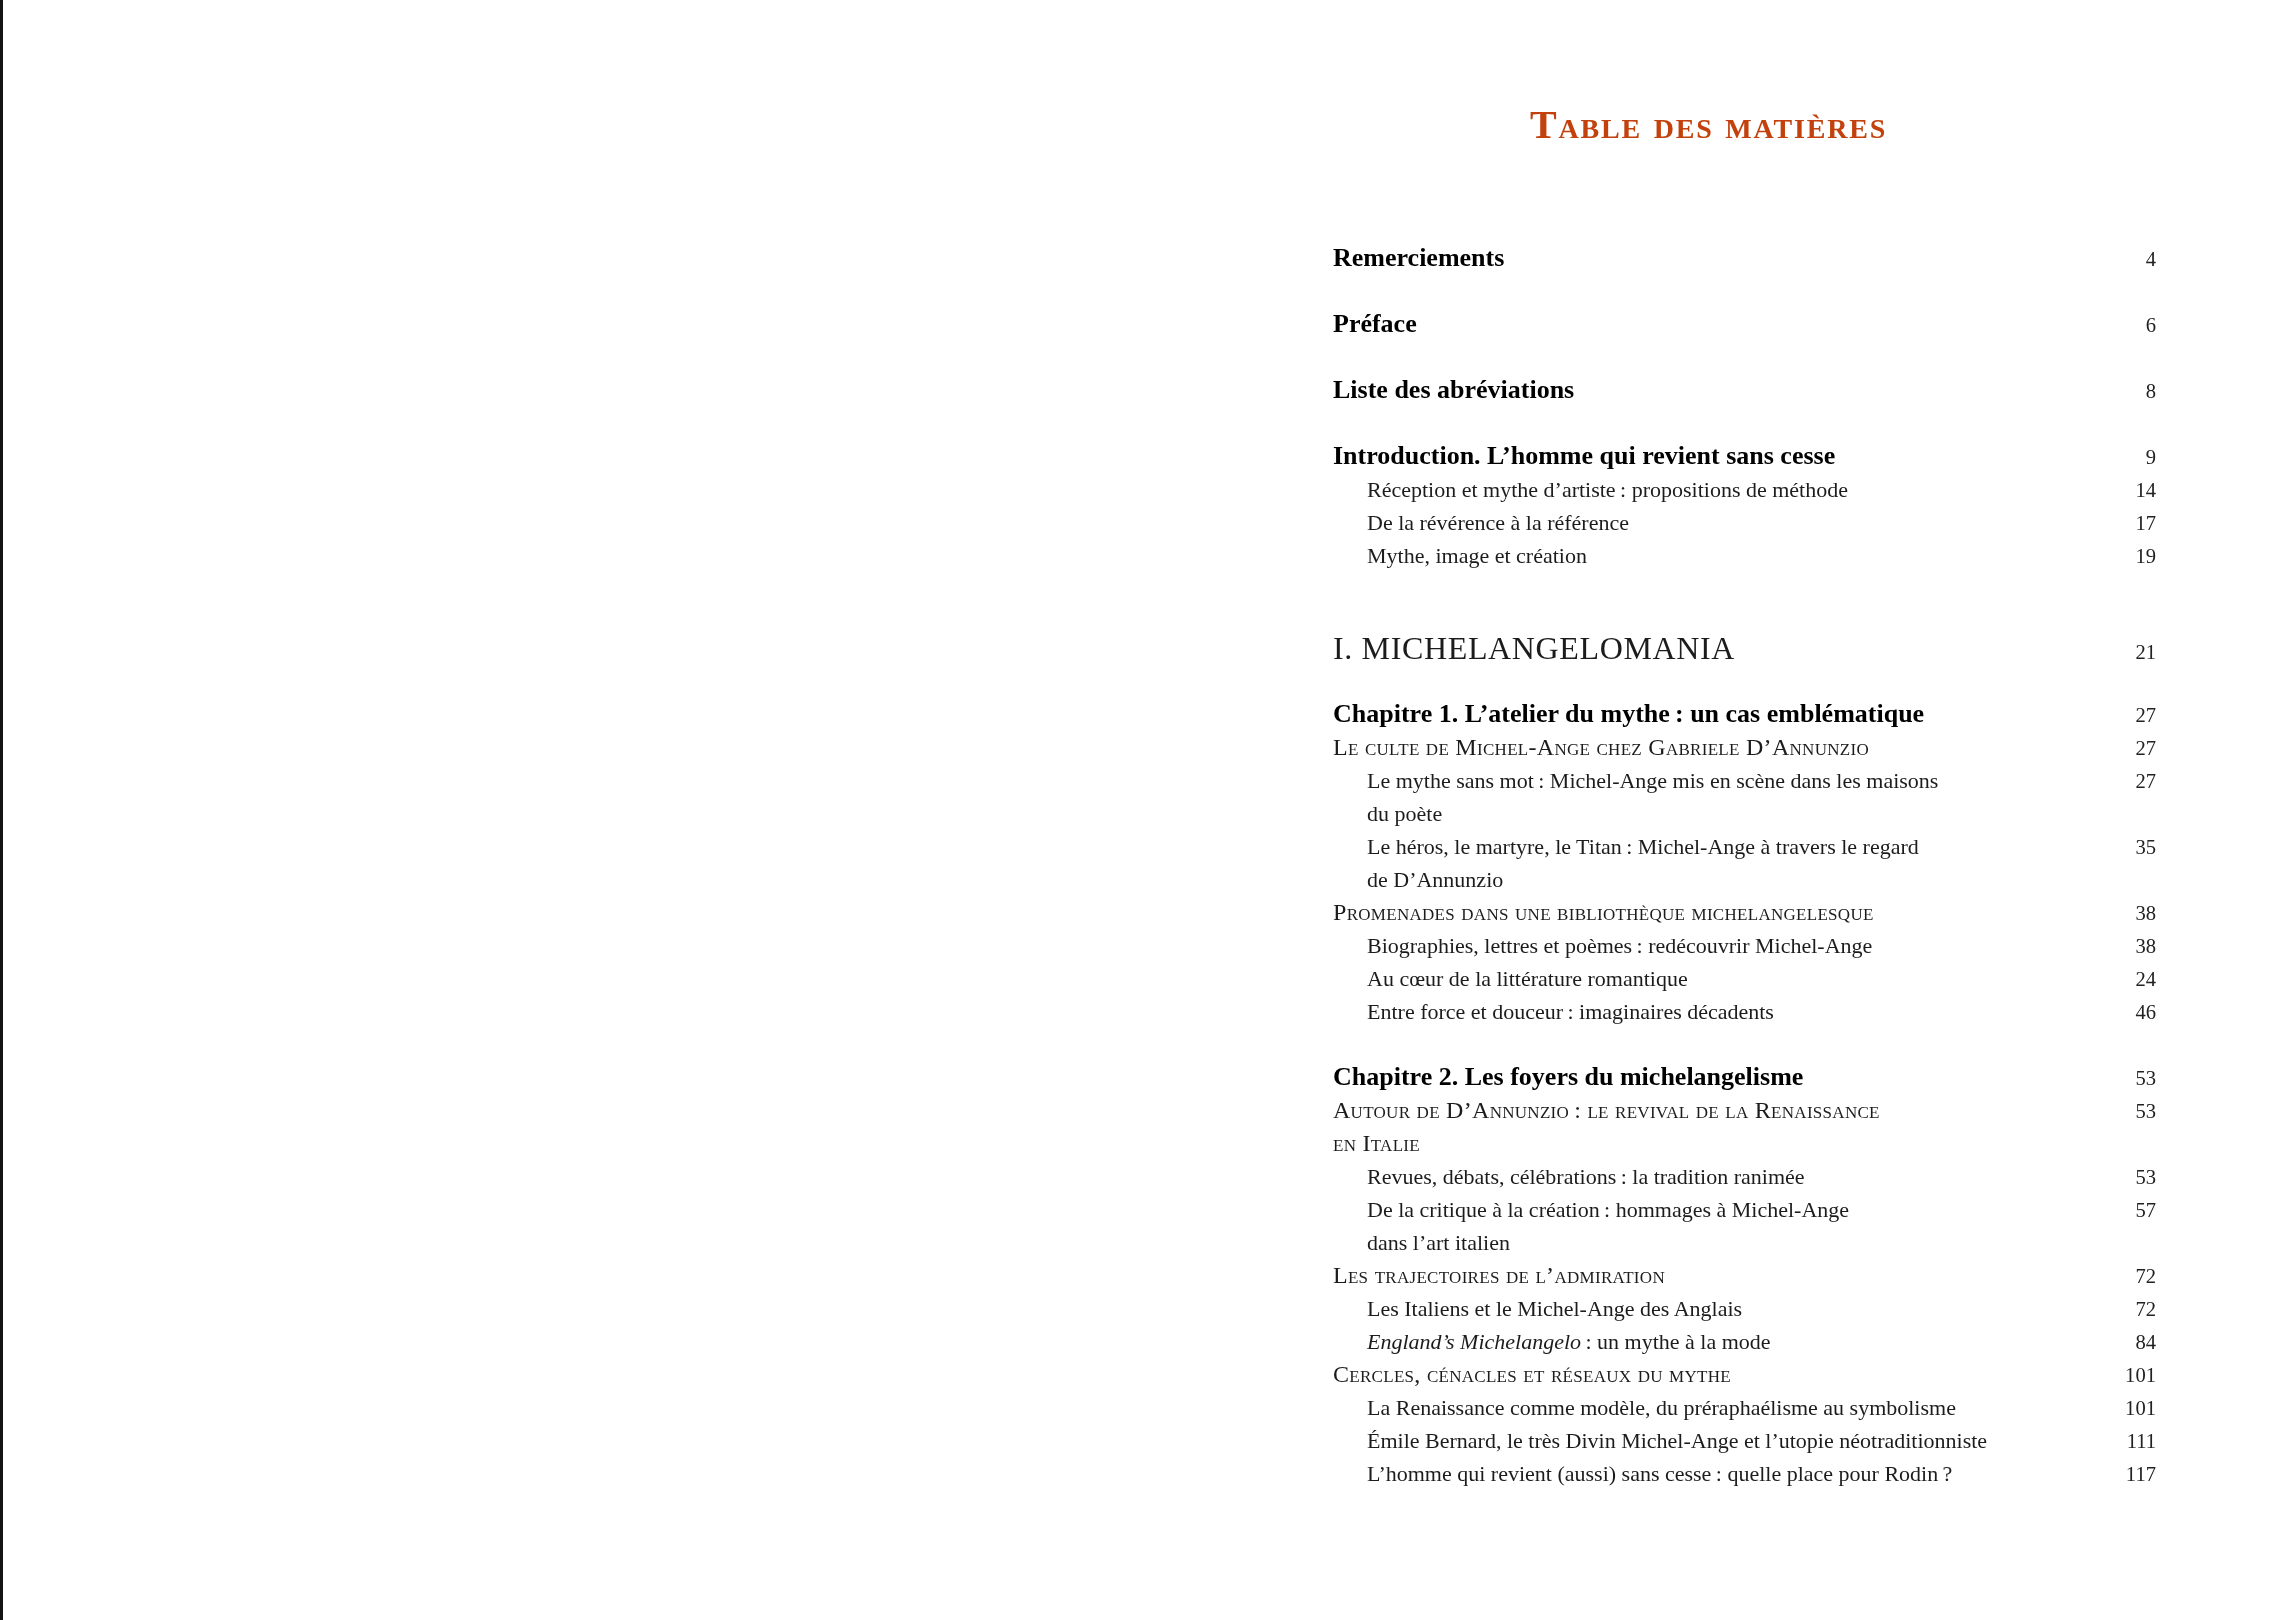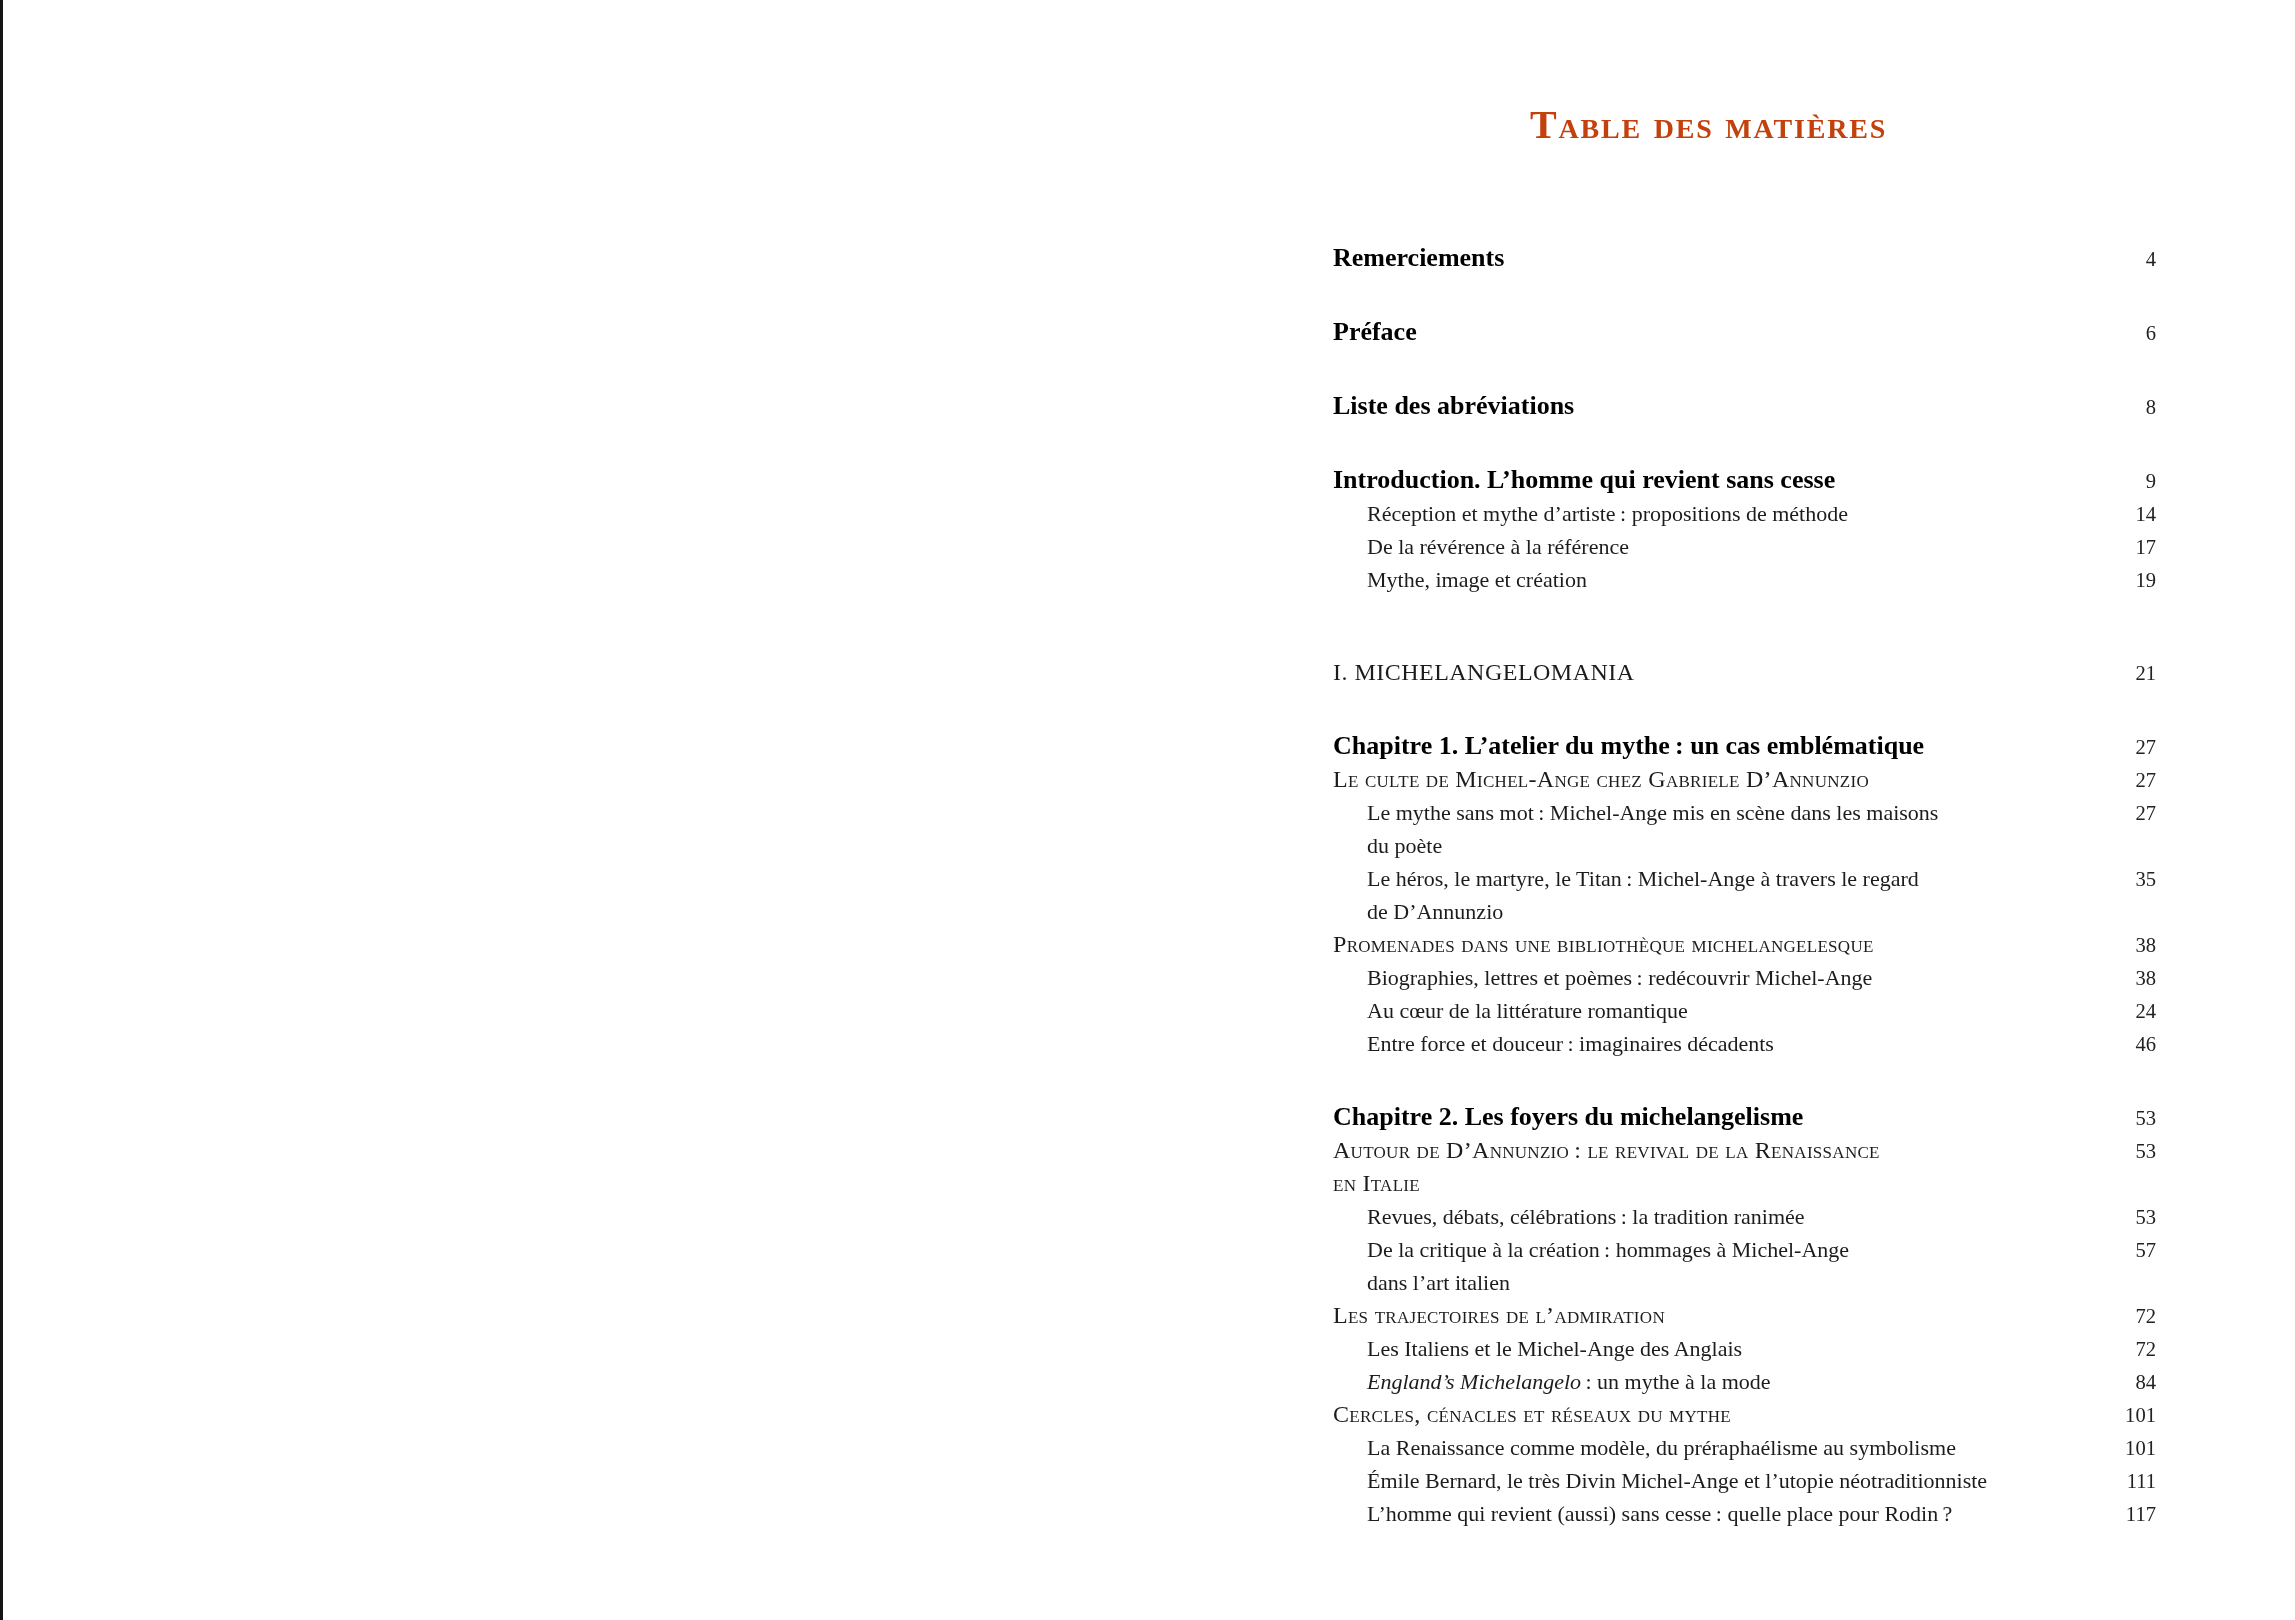--- a/index.html
+++ b/index.html
@@ -46,36 +46,36 @@
     font-size: 20.6px;
     color: #222;
   }
   .main > .label {
     font-weight: bold;
     font-size: 26px;
     line-height: 34px;
     color: #000000;
   }
   .part > .label {
-    font-size: 24px;
+    font-size: 32px;
     line-height: 34px;
     letter-spacing: 0.02em;
   }
   .sc > .label {
     font-variant: small-caps;
     font-size: 24px;
     line-height: 33px;
     letter-spacing: 0.012em;
   }
   .sub > .label {
     font-size: 22px;
     line-height: 33px;
     padding-left: 34px;
   }
-  .gap-md { margin-top: 40px; }
+  .gap-md { margin-top: 32px; }
   .gap-lg { margin-top: 59px; }
   .label em { }
 </style>
 </head>
 <body>
 
 <div class="spine"></div>
 
 <div class="toc">
   <h1 class="title">Table des matières</h1>

